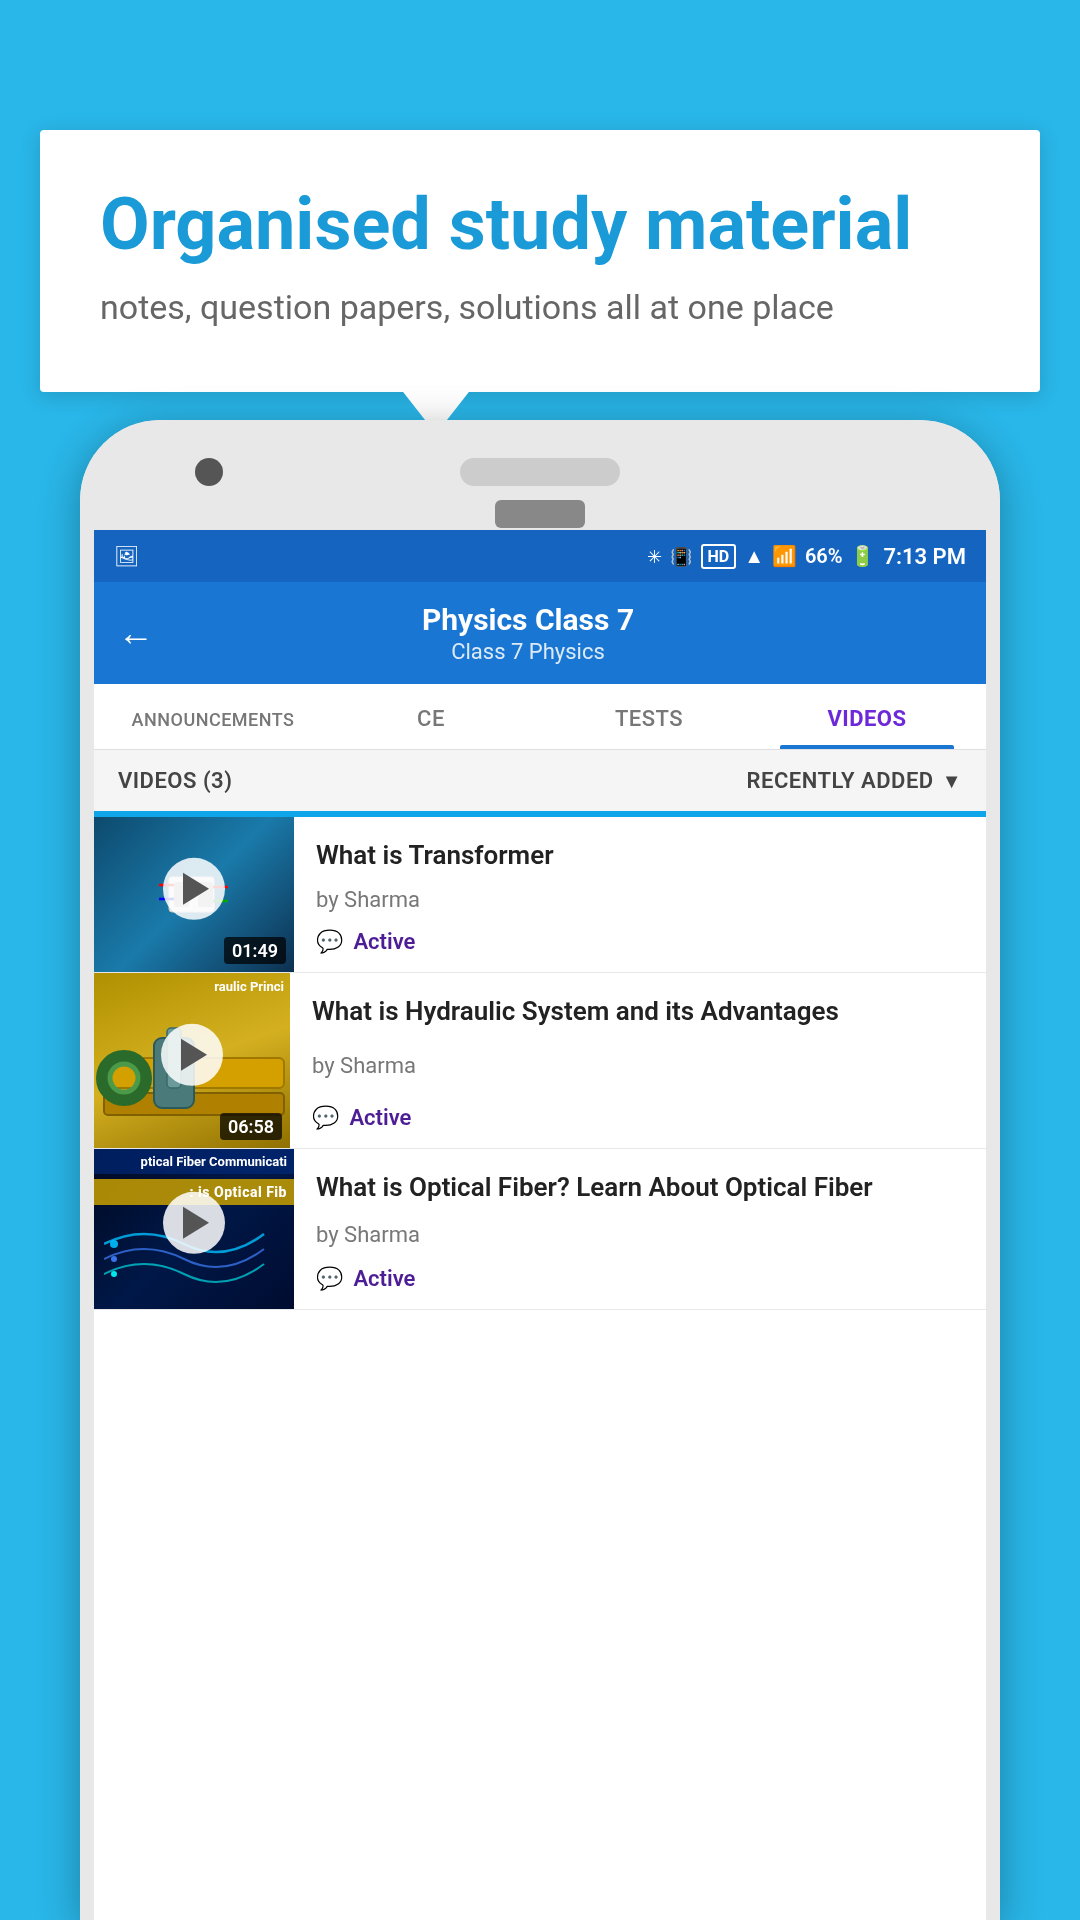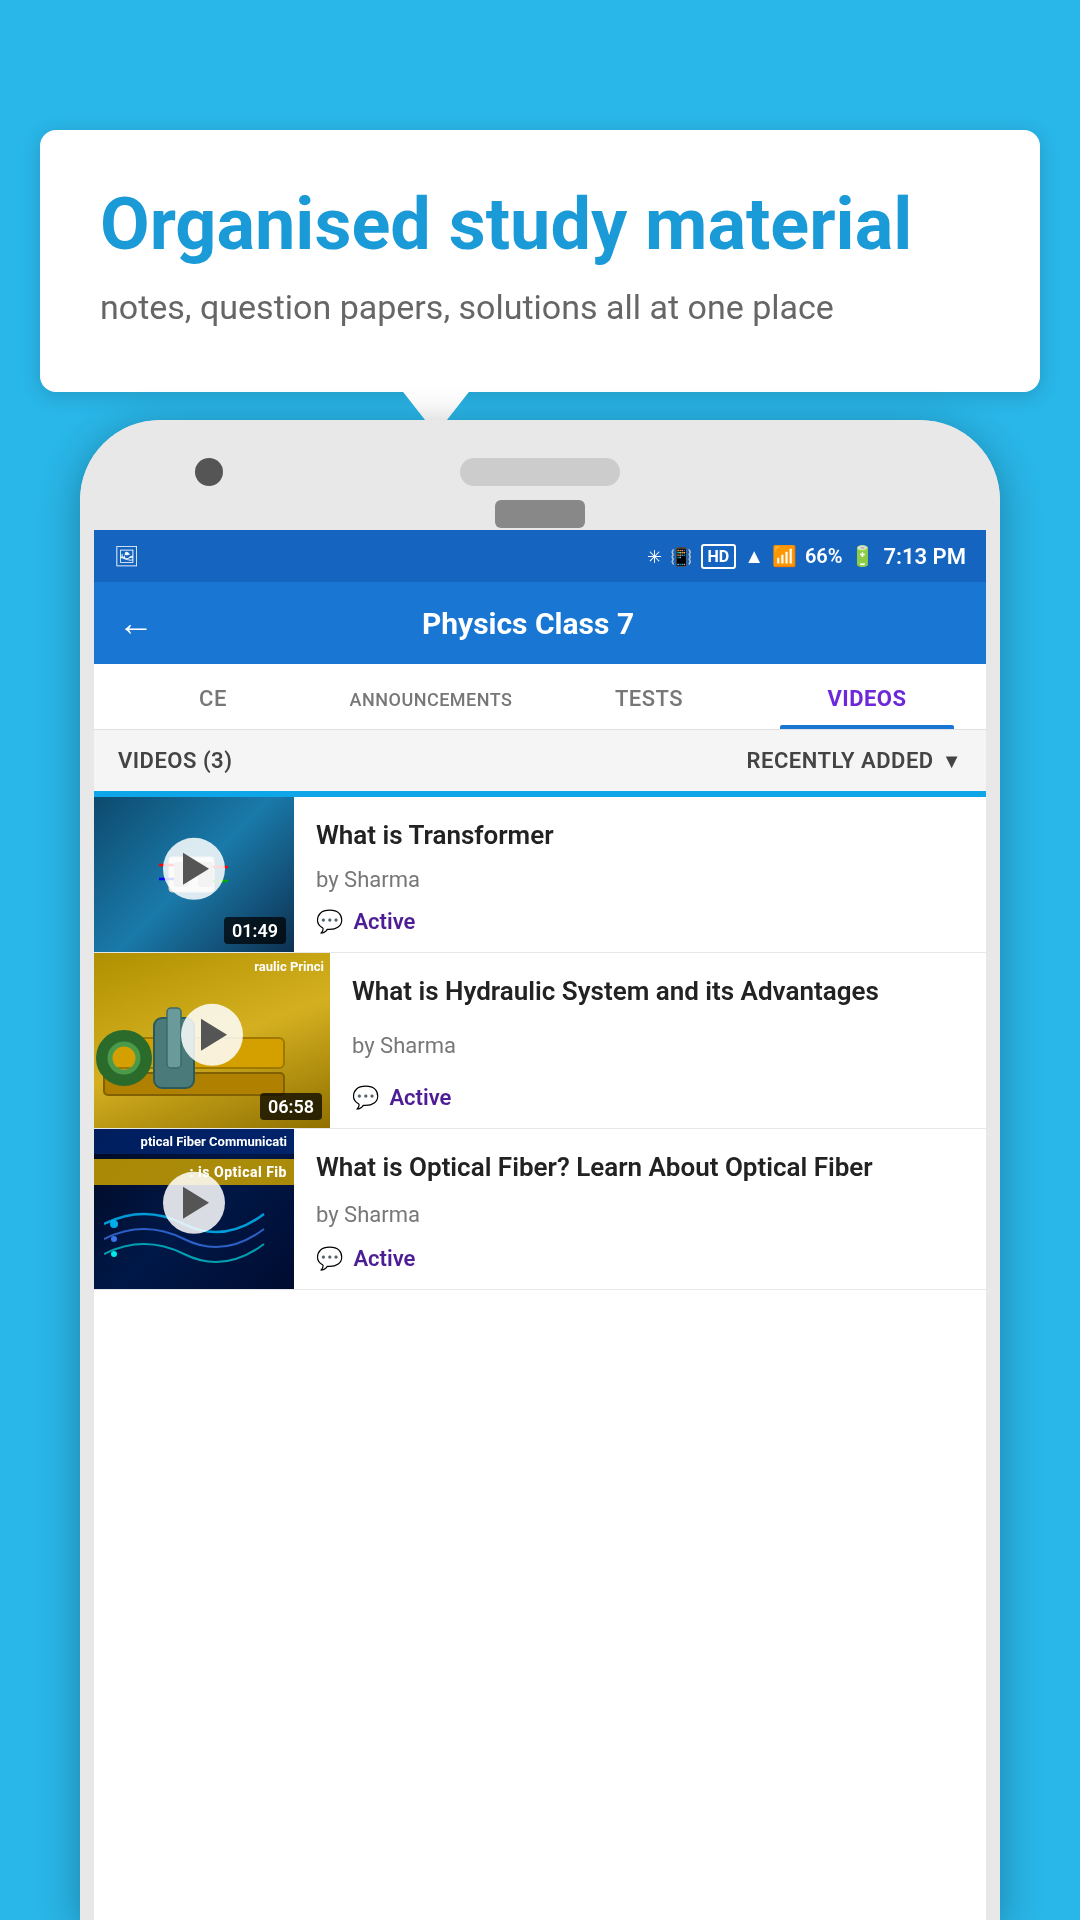--- a/index.html
+++ b/index.html
@@ -13,21 +13,21 @@
       position: relative;
     }
 
     
     .speech-bubble {
       position: absolute;
       top: 130px;
       left: 40px;
       right: 40px;
       background: white;
-      border-radius: 16px;
+      border-radius: 4px;
       padding: 55px 60px 60px 60px;
       box-shadow: 0 4px 20px rgba(0,0,0,0.15);
     }
     .speech-bubble::after {
       content: '';
       position: absolute;
       bottom: -42px;
       left: 360px;
       width: 0;
       height: 0;
@@ -365,30 +365,31 @@
         <span style="font-size:20px;font-weight:600;">66%</span>
         <span>🔋</span>
         <span style="font-size:22px;font-weight:600;">7:13 PM</span>
       </div>
     </div>
 
     <div class="app-header">
       <span class="back-arrow">←</span>
       <div class="header-title-group">
         <div class="header-title">Physics Class 7</div>
+        <div class="header-subtitle">Class 7   Physics</div>
       </div>
       <div style="width:60px;"></div>
     </div>
 
     <div class="tabs-bar">
       <div class="tab-item">
+        <span style="font-size:18px;">ANNOUNCEMENTS</span>
+      </div>
+      <div class="tab-item">
         <span>CE</span>
-      </div>
-      <div class="tab-item">
-        <span style="font-size:18px;">ANNOUNCEMENTS</span>
       </div>
       <div class="tab-item">
         <span>TESTS</span>
       </div>
       <div class="tab-item active">
         <span>VIDEOS</span>
       </div>
     </div>
 
     <div class="list-header">
@@ -424,21 +425,21 @@
         <div class="video-title">What is  Transformer</div>
         <div class="video-author">by Sharma</div>
         <div class="video-status">
           <span class="status-icon">💬</span>
           <span class="status-text">Active</span>
         </div>
       </div>
     </div>
 
     <div class="video-item">
-      <div class="video-thumbnail" style="width:236px;min-height:175px;background:#c8a000;position:relative;">
+      <div class="video-thumbnail" style="width:196px;min-height:175px;background:#c8a000;position:relative;">
         <div style="position:absolute;top:0;left:0;right:0;bottom:0;background:linear-gradient(160deg,#b09000,#d4b020,#907000);">
           <div style="position:absolute;top:6px;left:6px;right:6px;color:white;font-size:13px;font-weight:700;line-height:1.2;overflow:hidden;">raulic Princi</div>
 
           <svg style="position:absolute;bottom:0;left:0;" width="200" height="130" viewBox="0 0 200 130">
 
             <rect x="10" y="40" width="180" height="30" rx="5" fill="#d4a000" stroke="#a07800" stroke-width="2"></rect>
             <rect x="10" y="75" width="180" height="22" rx="4" fill="#b08000" stroke="#806000" stroke-width="2"></rect>
 
             <rect x="60" y="20" width="40" height="70" rx="8" fill="#4a7a7a" stroke="#2a5a5a" stroke-width="2"></rect>
             <rect x="73" y="10" width="14" height="60" rx="4" fill="#6a9a9a" stroke="#3a6a6a" stroke-width="1.5"></rect>

